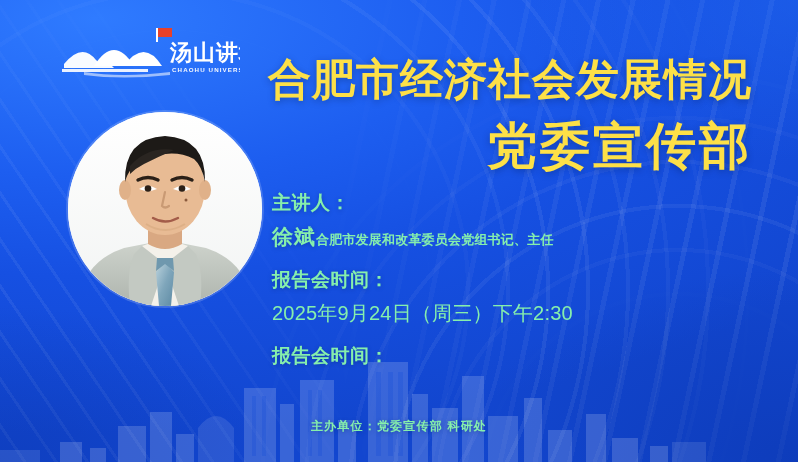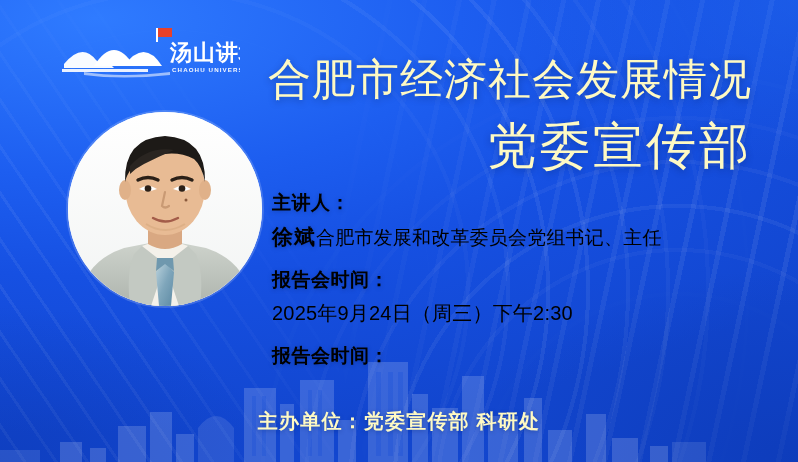--- a/index.html
+++ b/index.html
@@ -148,82 +148,82 @@
   
   .headline {
     position: absolute;
     right: 46px;
     top: 58px;
     text-align: right;
     width: 540px;
   }
   .headline .line1,
   .headline .line2 {
-    color: #fef9c3;
-    font-weight: 400;
+    color: #fde047;
+    font-weight: 700;
     letter-spacing: 1px;
     line-height: 1.0;
     text-shadow: 0 2px 7px rgba(4,30,90,0.38);
     white-space: nowrap;
   }
   .headline .line1 { font-size: 43px; }
   .headline .line2 {
     font-size: 50px;
     margin-top: 20px;
     letter-spacing: 3px;
   }
 
   
   .info {
     position: absolute;
     left: 272px;
     top: 190px;
     width: 470px;
-    color: #000000;
+    color: #86efac;
   }
   .info .label {
     font-size: 19px;
     font-weight: 700;
     letter-spacing: .5px;
     text-shadow: 0 1px 4px rgba(4,30,90,0.35);
     margin-bottom: 7px;
   }
   .info .speaker-row {
     display: flex;
     align-items: baseline;
     margin-bottom: 16px;
   }
   .info .speaker-name {
     font-size: 21px;
     font-weight: 700;
     letter-spacing: 1px;
     text-shadow: 0 1px 4px rgba(4,30,90,0.35);
   }
   .info .speaker-title {
-    font-size: 19px;
-    font-weight: 400;
+    font-size: 13px;
+    font-weight: 700;
     letter-spacing: .2px;
   }
   .info .value {
     font-size: 20px;
     font-weight: 400;
     letter-spacing: .2px;
     margin-bottom: 16px;
   }
   .info .value:last-child { margin-bottom: 0; }
 
   
   .footer {
     position: absolute;
     left: 0;
     right: 0;
     bottom: 27px;
     text-align: center;
-    color: #fef9c3;
-    font-size: 20px;
+    color: #86efac;
+    font-size: 12px;
     font-weight: 700;
     letter-spacing: 1.2px;
     text-shadow: 0 1px 4px rgba(4,30,90,0.35);
   }
 </style>
 </head>
 <body>
 
 <div class="poster">
 

